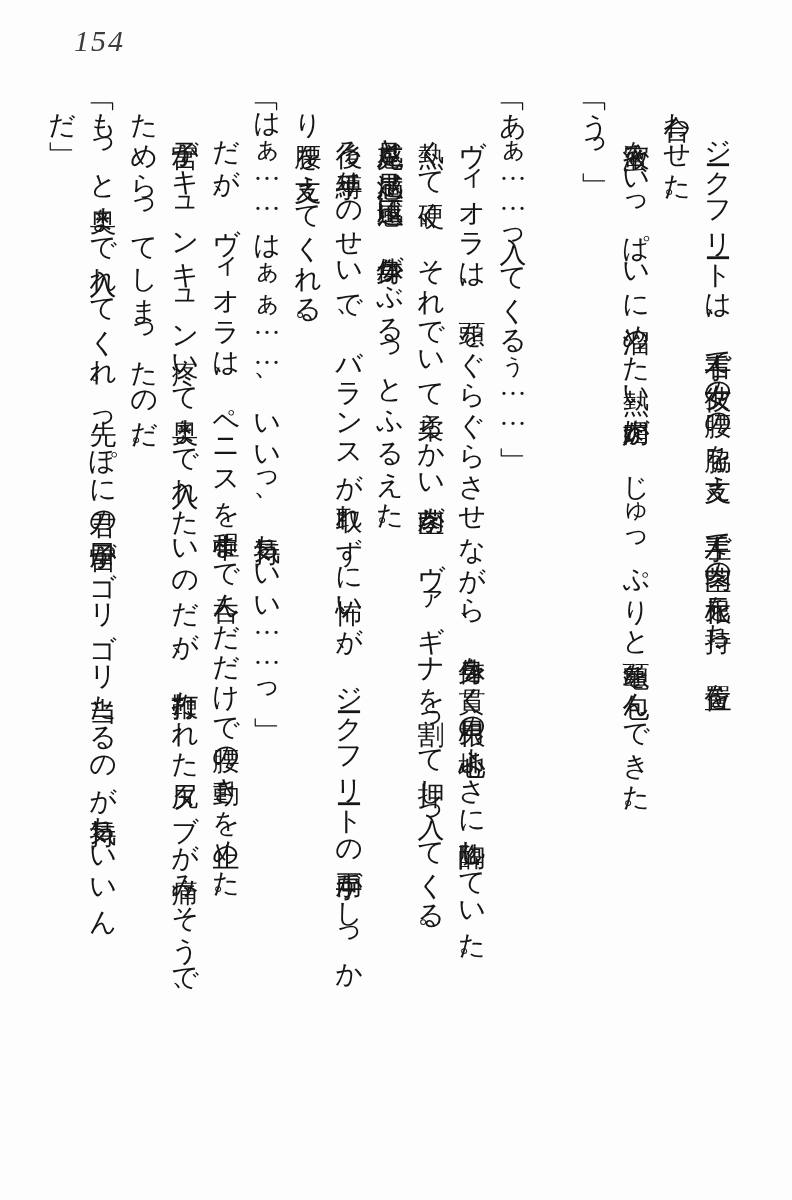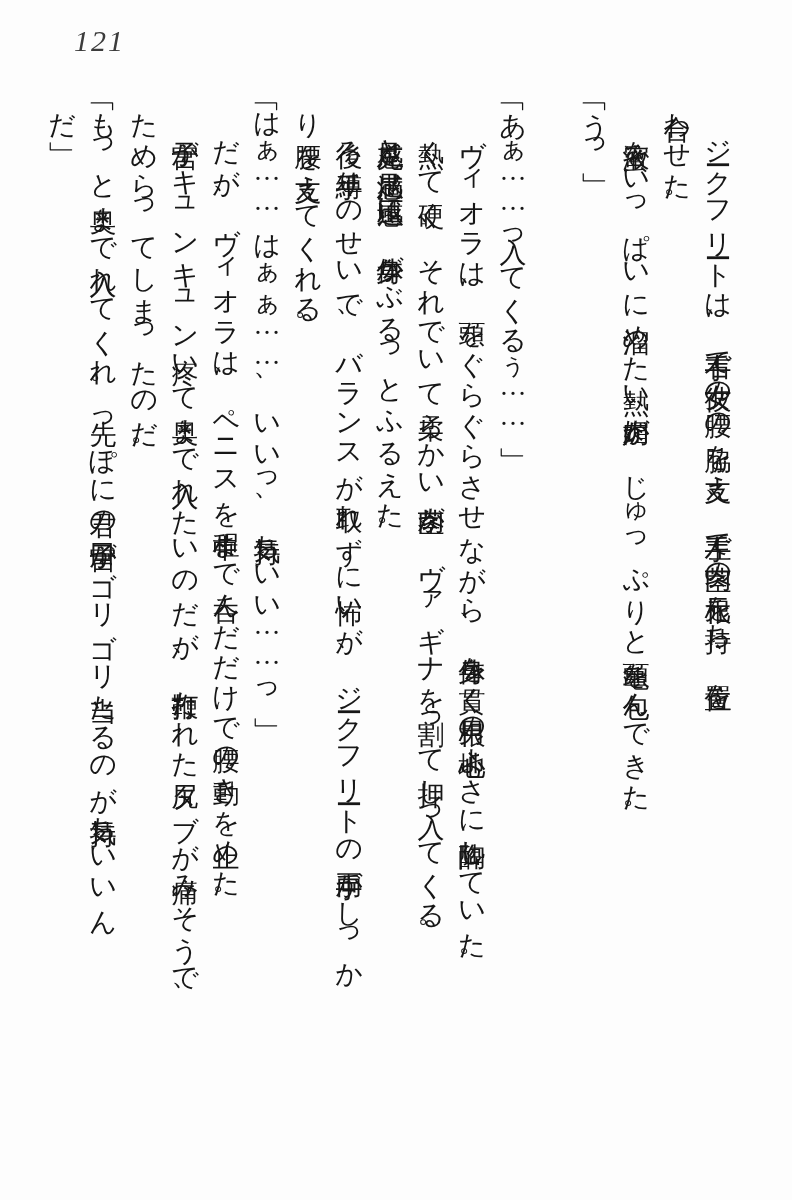--- a/index.html
+++ b/index.html
@@ -40,21 +40,21 @@
     white-space: nowrap;
   }
   .text-body p {
     margin: 0;
     padding: 0;
   }
 </style>
 </head>
 <body>
 
-<div class="page-number">121</div>
+<div class="page-number">154</div>
 
 <div class="text-body" id="text-body">
     <p>　ジークフリートは、右手で彼女の腰の脇を支え、左手で肉茎の根元を持ち、位置を</p>
     <p>合わせた。</p>
     <p>　蜜液をいっぱいに溜めた熱い媚肉が、じゅっぷりと亀頭を包んできた。</p>
     <p>「うっ」</p>
     <p>　</p>
     <p>「あぁ……入ってくるぅ……」</p>
     <p>　ヴィオラは、頭をぐらぐらさせながら、身体を貫く男根の心地よさに陶酔していた。</p>
     <p>　熱くて硬く、それでいて柔らかい肉茎が、ヴァギナを割って押し入ってくる。</p>

